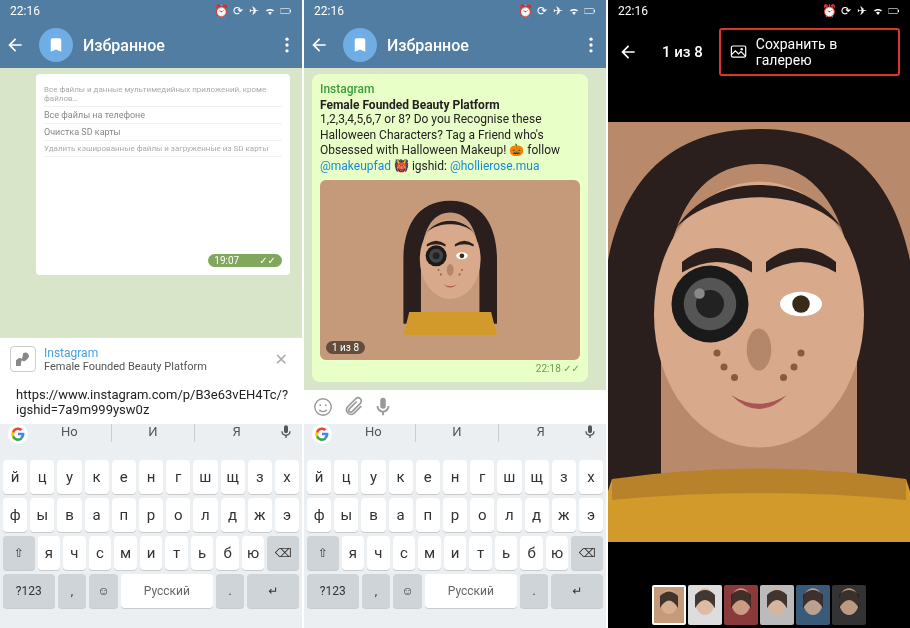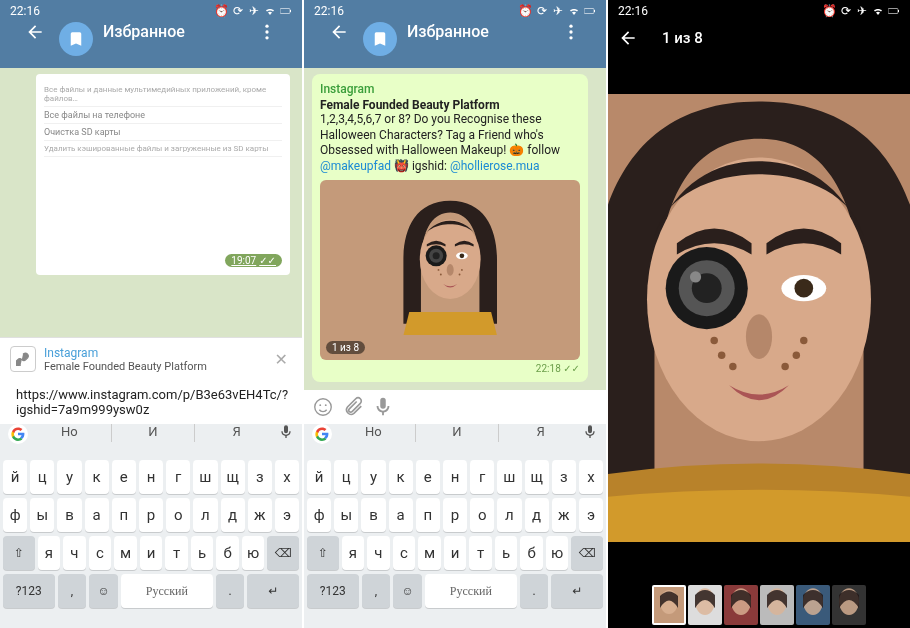--- a/index.html
+++ b/index.html
@@ -2,29 +2,29 @@
 <html><head>
 <meta charset="utf-8">
 <style>
   * { box-sizing: border-box; margin: 0; padding: 0; font-family: -apple-system, Roboto, Arial, sans-serif; }
   body { background: #fff; width: 910px; height: 628px; display: flex; gap: 2px; }
   .screen { width: 302px; height: 628px; position: relative; overflow: hidden; display: flex; flex-direction: column; }
   .status-bar { height: 22px; background: #527da3; display: flex; align-items: center; padding: 0 10px; color: #fff; font-size: 12px; justify-content: space-between; gap: 44px; }
   .status-bar.dark { background: #000; }
   .status-right { display: flex; gap: 4px; align-items: center; }
   .status-ico { width: 12px; height: 12px; display: inline-flex; align-items: center; justify-content: center; }
-  .header { height: 46px; background: #527da3; display: flex; padding: 0 25px; color: #fff; }
+  .header { height: 46px; background: #527da3; display: flex; align-items: center; padding: 0 5px; color: #fff; }
   .back-ico { width: 20px; height: 20px; margin-right: 14px; }
   .avatar { width: 34px; height: 34px; border-radius: 50%; background: #6faee5; display: flex; align-items: center; justify-content: center; margin-right: 10px; }
   .header-title { flex: 1; font-size: 16px; font-weight: 500; }
   .more-ico { width: 20px; height: 20px; }
   .chat-body { flex: 1; background: #d9e5c8; background-image: radial-gradient(circle at 20% 30%, rgba(0,0,0,0.02) 1px, transparent 1px); position: relative; overflow: hidden; }
   .preview-card { position: absolute; top: 6px; left: 36px; right: 12px; background: #fff; border-radius: 4px; padding: 8px; font-size: 9px; color: #888; }
   .preview-card .row { padding: 3px 0; border-bottom: 1px solid #f0f0f0; }
-  .ts-badge { position: absolute; bottom: 8px; right: 8px; background: #81a65d; color: #fff; font-size: 10px; padding: 1px 6px; border-radius: 8px; display: flex; gap: 3px; align-items: center; text-decoration: underline; }
+  .ts-badge { position: absolute; bottom: 8px; right: 8px; background: #81a65d; color: #fff; font-size: 10px; padding: 1px 6px; border-radius: 8px; display: flex; gap: 20px; align-items: center; }
   .msg-bubble { position: absolute; top: 6px; left: 8px; right: 18px; background: #e8ffc7; border-radius: 8px; padding: 8px; }
   .msg-source { color: #3a9e3a; font-size: 12px; font-weight: 500; }
   .msg-title { font-weight: 700; font-size: 12px; color: #222; margin-top: 2px; }
   .msg-text { font-size: 12px; color: #222; line-height: 1.3; }
   .msg-text a { color: #1b8ad4; text-decoration: none; }
   .msg-img { width: 100%; height: 180px; margin-top: 6px; border-radius: 6px; background: #c49a7a; position: relative; overflow: hidden; }
   .face { position: absolute; top: 8%; left: 18%; width: 64%; height: 78%; }
   .skin { fill: #d8a98a; }
   .hair { fill: #2a1f1c; }
   .sweater { fill: #d29a2b; }
@@ -49,21 +49,21 @@
   .g-logo { width: 20px; height: 20px; border-radius: 50%; background: #fff; display: flex; align-items: center; justify-content: center; font-size: 12px; font-weight: bold; }
   .kb-sugg { flex: 1; text-align: center; color: #555; font-size: 13px; }
   .kb-sep { width: 1px; height: 18px; background: #ccc; }
   .kb-mic { width: 16px; height: 16px; }
   .kb-rows { flex: 1; display: flex; flex-direction: column; padding: 2px 3px; gap: 4px; }
   .kb-row { display: flex; gap: 3px; }
   .key { flex: 1; background: #fff; border-radius: 4px; height: 34px; display: flex; align-items: center; justify-content: center; font-size: 15px; color: #333; box-shadow: 0 1px 0 rgba(0,0,0,0.15); }
   .key.func { background: #cfd4d8; font-size: 12px; }
   .key.wide { flex: 1.4; }
   .key.wider { flex: 1.8; }
-  .key.space { flex: 3.2; font-size: 12px; color: #666; font-family: Liberation Serif, serif; }
+  .key.space { flex: 3.2; font-size: 12px; color: #666; }
   
   .viewer { background: #000; flex: 1; display: flex; flex-direction: column; }
   .viewer-header { display: flex; align-items: center; padding: 6px 10px; gap: 10px; }
   .viewer-title { color: #fff; font-size: 15px; font-weight: 500; }
   .save-btn { flex: 1; border: 2px solid #d33; border-radius: 3px; display: flex; align-items: center; padding: 6px 8px; gap: 8px; color: #fff; font-size: 14px; margin-left: 6px; }
   .save-ico { width: 20px; height: 20px; }
   .big-img { flex: 1; position: relative; margin-top: 40px; margin-bottom: 40px; }
   .big-face { width: 100%; height: 100%; }
   .thumbs { height: 46px; display: flex; align-items: center; justify-content: center; gap: 2px; padding: 0 4px; }
   .thumb { width: 34px; height: 40px; background: #444; border-radius: 2px; position: relative; overflow: hidden; }
@@ -415,20 +415,30 @@
     </div>
   </div>
   <div class="viewer">
     <div class="viewer-header">
       <span class="back-ico">
           <svg viewBox="0 0 24 24">
             <path fill="#fff" d="M20 11H7.8l5.6-5.6L12 4l-8 8 8 8 1.4-1.4L7.8 13H20z"></path>
           </svg>
         </span>
       <span class="viewer-title">1 из 8</span>
+      <div class="save-btn">
+        <span class="save-ico">
+            <svg viewBox="0 0 24 24">
+              <rect x="3" y="5" width="18" height="14" rx="2" fill="none" stroke="#fff" stroke-width="1.5"></rect>
+              <path fill="none" stroke="#fff" stroke-width="1.5" d="M3 16l5-5 4 4 3-3 6 6"></path>
+              <circle cx="16" cy="9" r="1.5" fill="#fff"></circle>
+            </svg>
+          </span>
+        <span>Сохранить в галерею</span>
+      </div>
     </div>
     <div class="big-img">
       <svg class="big-face" viewBox="0 0 100 120" preserveAspectRatio="xMidYMid slice">
         <rect width="100" height="120" fill="#b8896a"></rect>
         <path class="hair" d="M50 2 C15 2 5 30 5 60 L5 120 L22 120 L22 62 C22 28 32 12 50 12 C68 12 78 28 78 62 L78 120 L95 120 L95 60 C95 30 85 2 50 2"></path>
         <ellipse class="skin" cx="50" cy="55" rx="30" ry="38"></ellipse>
         <path class="hair" d="M22 38 C28 16 72 16 78 38 C72 24 62 18 50 18 C38 18 28 24 22 38"></path>
         <path class="brow" d="M28 40 Q38 32 48 40 L48 43 Q38 37 28 43 Z"></path>
         <path class="brow" d="M52 40 Q62 32 72 40 L72 43 Q62 37 52 43 Z"></path>
         <circle class="eye-hole" cx="36" cy="52" r="11"></circle>

